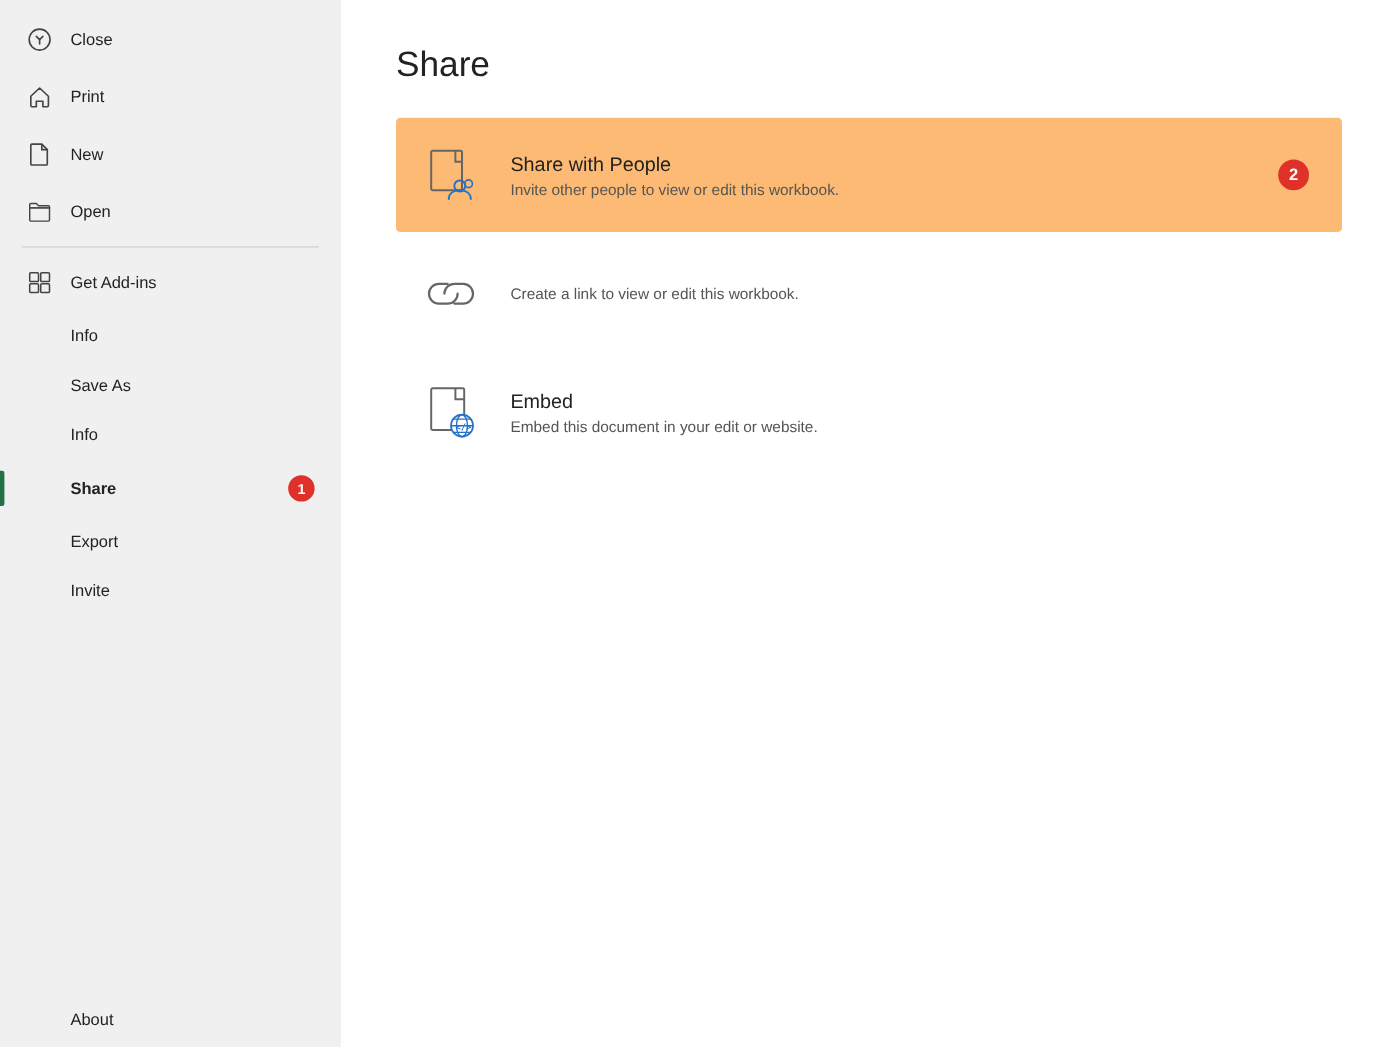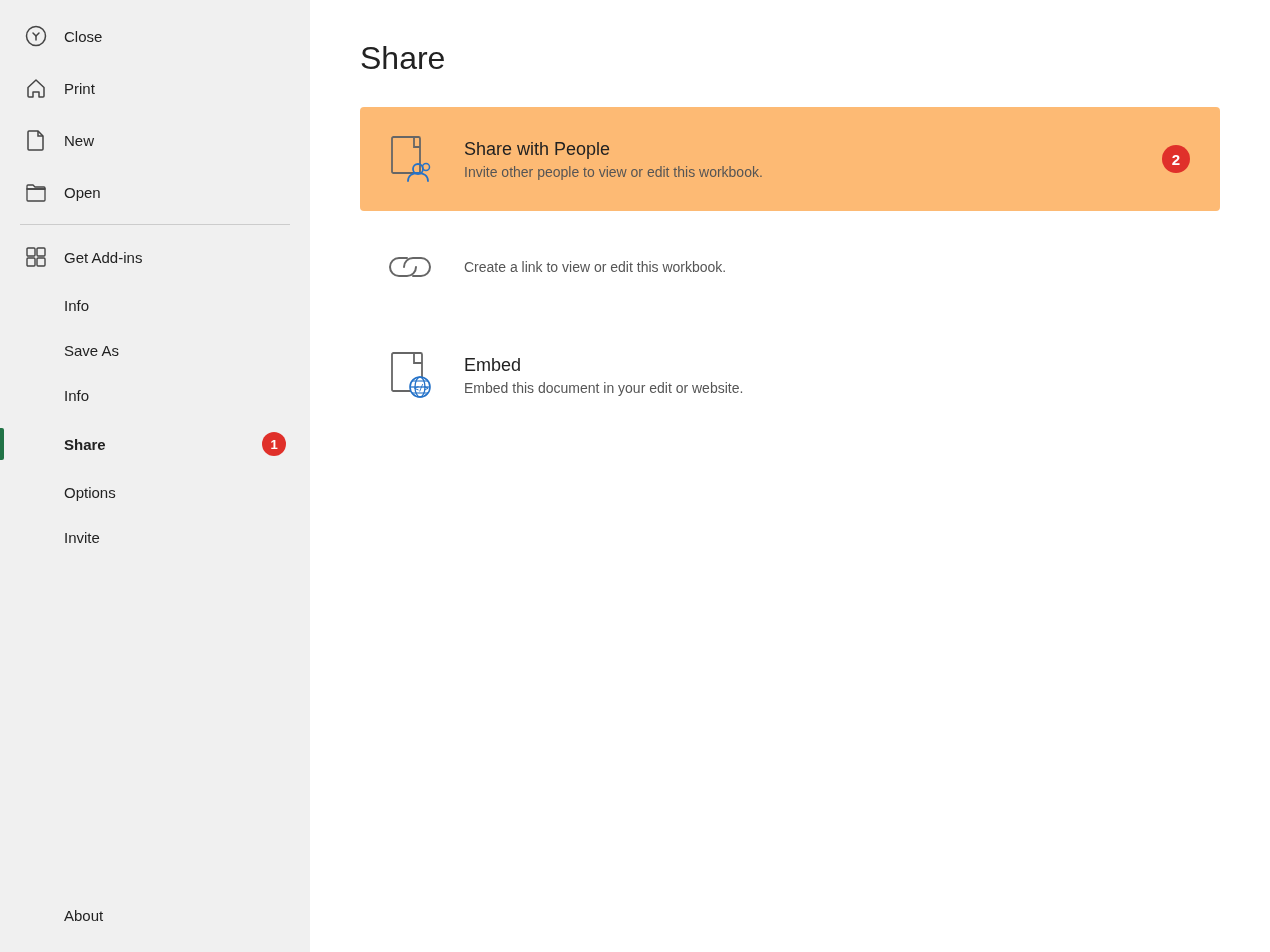--- a/index.html
+++ b/index.html
@@ -89,21 +89,21 @@
       top: 50%;
       transform: translateY(-50%);
       width: 4px;
       height: 32px;
       background: #217346;
       border-radius: 0 2px 2px 0;
     }
 
     .sidebar-bottom {
       margin-top: auto;
-      padding-bottom: 14px;
+      padding-bottom: 2px;
     }
 
     
     #main {
       flex: 1;
       background: #fff;
       padding: 40px 50px;
       overflow-y: auto;
     }
 
@@ -240,21 +240,21 @@
   <div class="sidebar-item-noicon">
     <span class="sidebar-item-text">Info</span>
   </div>
 
   <div class="sidebar-item-noicon active">
     <span class="sidebar-item-text">Share</span>
     <span class="badge">1</span>
   </div>
 
   <div class="sidebar-item-noicon">
-    <span class="sidebar-item-text">Options</span>
+    <span class="sidebar-item-text">Export</span>
   </div>
 
   <div class="sidebar-item-noicon">
     <span class="sidebar-item-text">Invite</span>
   </div>
 
   <div class="sidebar-bottom">
     <div class="sidebar-item-noicon">
       <span class="sidebar-item-text">About</span>
     </div>

